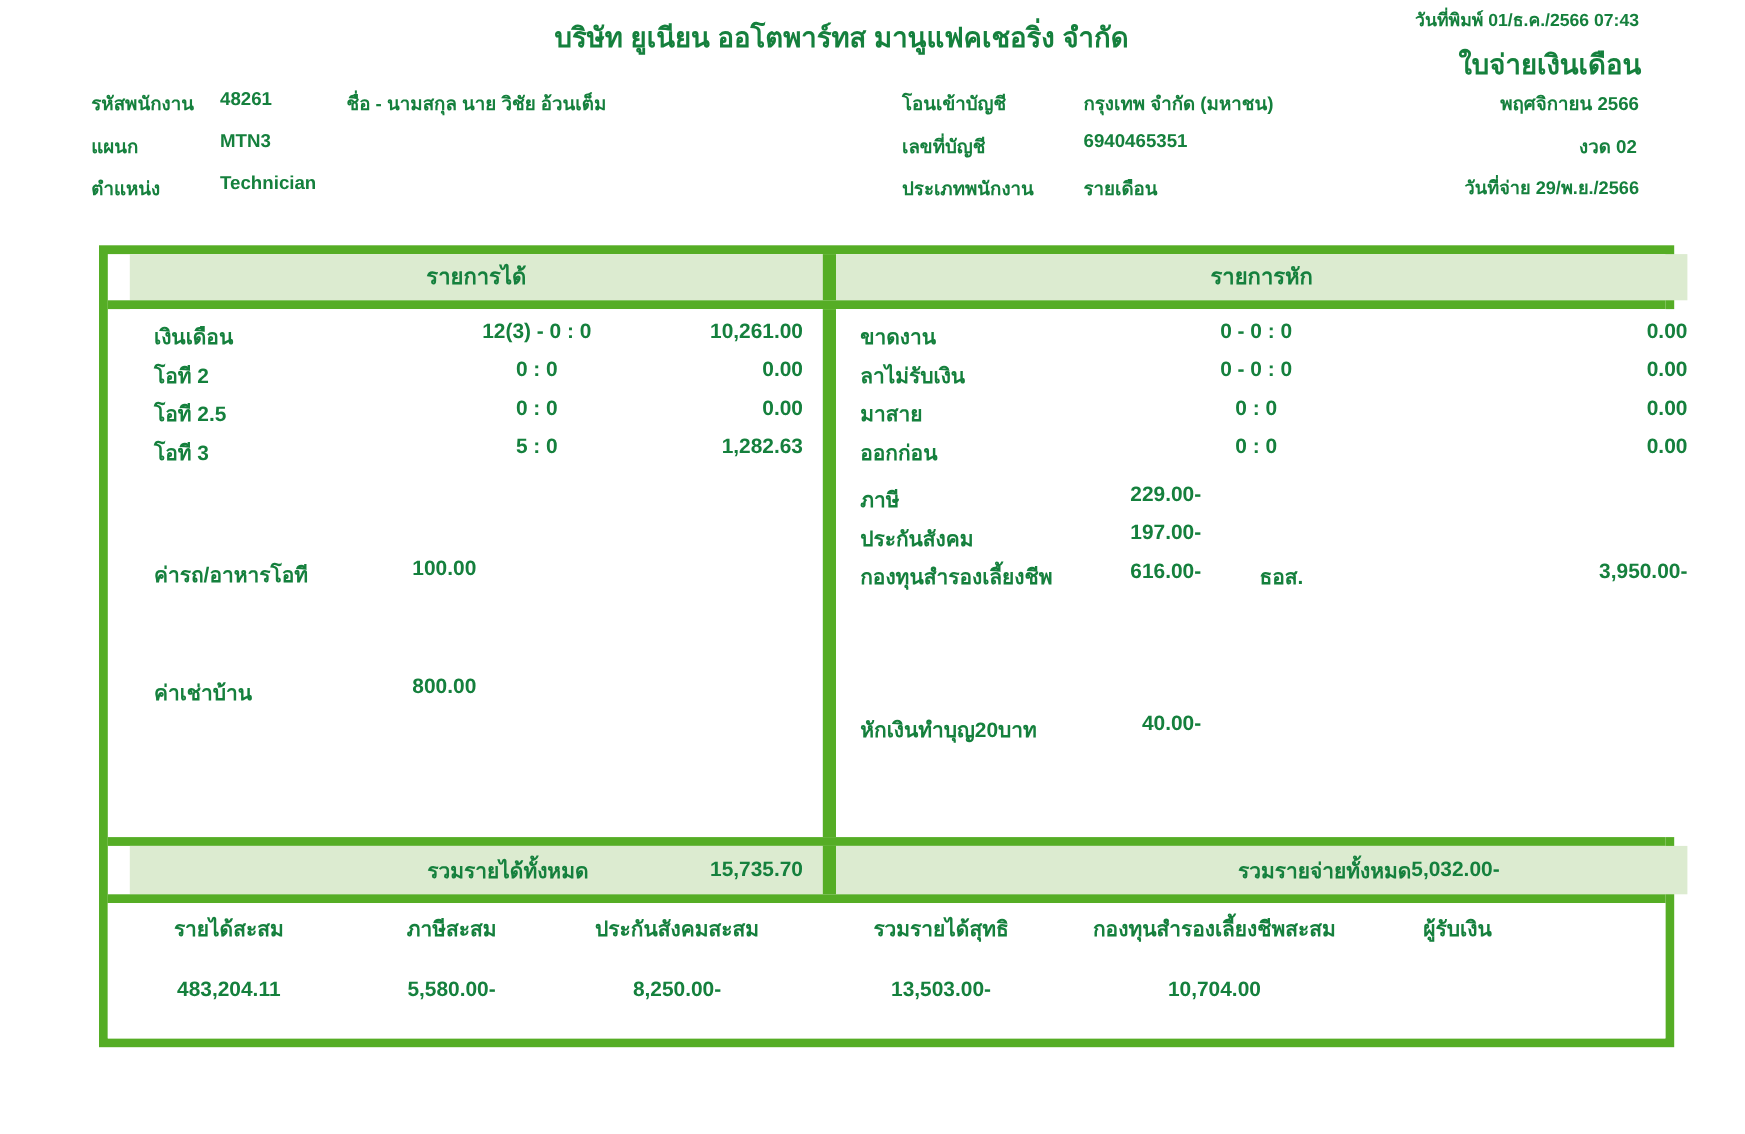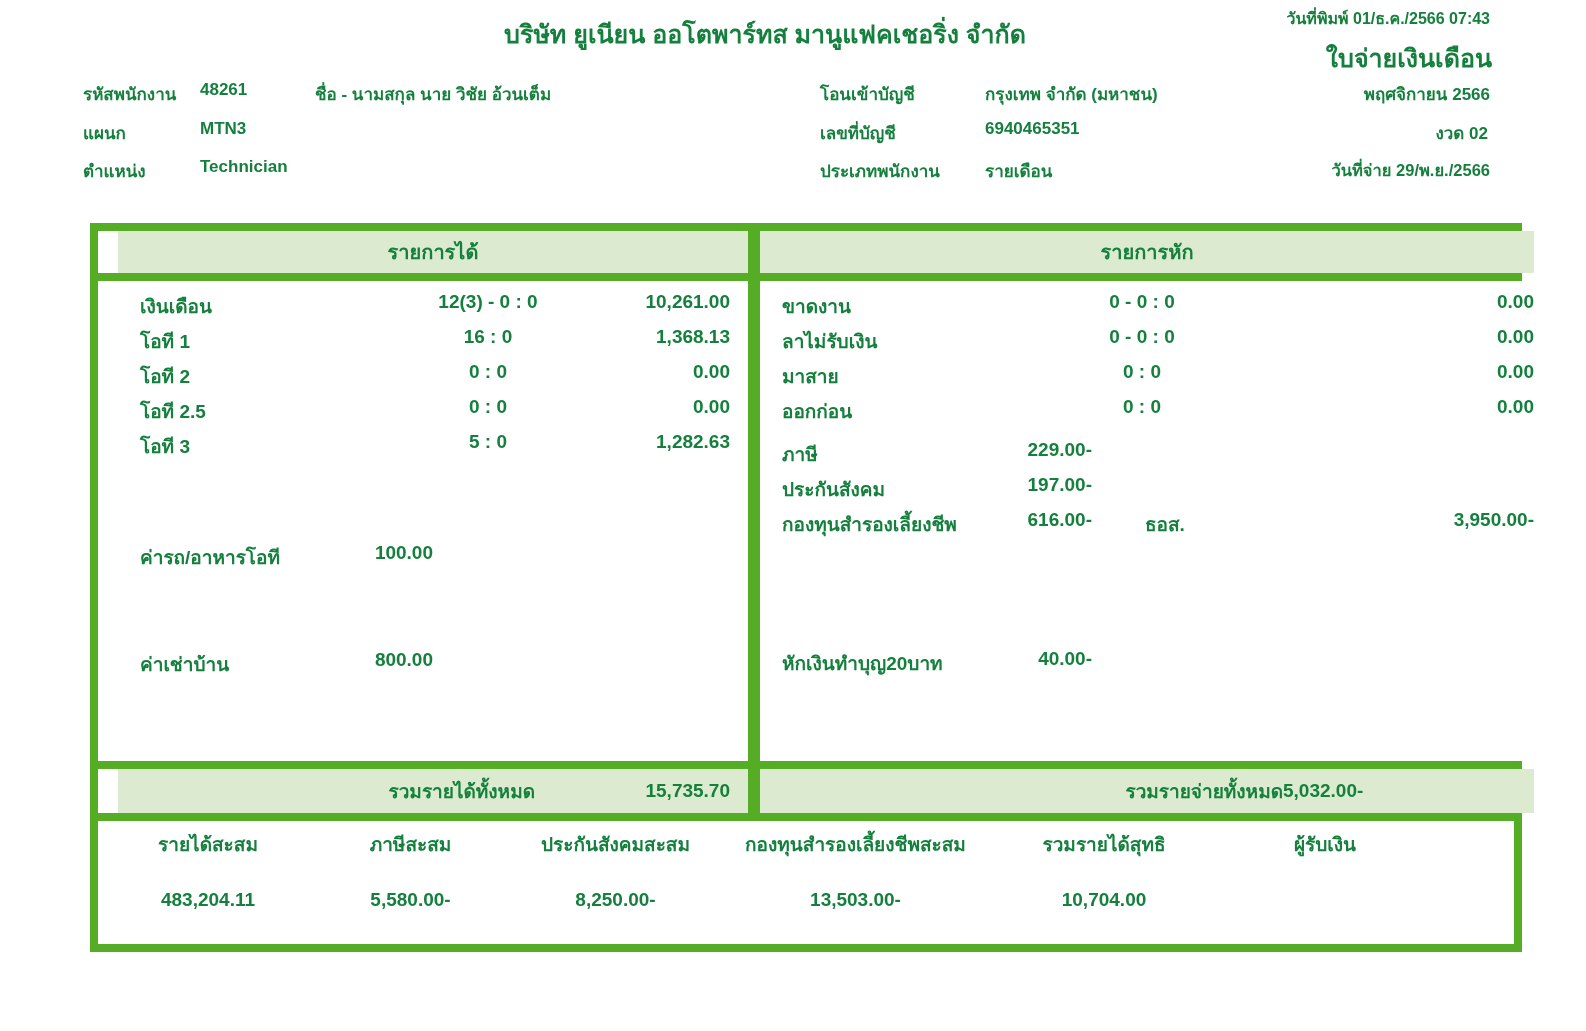--- a/index.html
+++ b/index.html
@@ -110,26 +110,20 @@
 
     <div class="hsep"></div>
 
     <div class="strip body-strip">
       <div class="cell-left" id="income-body">
           <div class="irow">
             <span class="ilabel">เงินเดือน</span>
             <span class="imid"></span>
             <span class="ihours">12(3) - 0 : 0</span>
             <span class="iamt">10,261.00</span>
-          </div>
-          <div class="irow">
-            <span class="ilabel">โอที 1</span>
-            <span class="imid"></span>
-            <span class="ihours">16 : 0</span>
-            <span class="iamt">1,368.13</span>
           </div>
           <div class="irow">
             <span class="ilabel">โอที 2</span>
             <span class="imid"></span>
             <span class="ihours">0 : 0</span>
             <span class="iamt">0.00</span>
           </div>
           <div class="irow">
             <span class="ilabel">โอที 2.5</span>
             <span class="imid"></span>
@@ -229,22 +223,22 @@
         <span class="tval-r">5,032.00-</span>
       </div>
     </div>
 
     <div class="hsep"></div>
 
     <div class="summary" id="summary-row">
         <div class="scell">รายได้สะสม</div>
         <div class="scell">ภาษีสะสม</div>
         <div class="scell">ประกันสังคมสะสม</div>
+        <div class="scell">รวมรายได้สุทธิ</div>
         <div class="scell">กองทุนสำรองเลี้ยงชีพสะสม</div>
-        <div class="scell">รวมรายได้สุทธิ</div>
         <div class="scell">ผู้รับเงิน</div>
         <div></div>
         <div class="scell">483,204.11</div>
         <div class="scell">5,580.00-</div>
         <div class="scell">8,250.00-</div>
         <div class="scell">13,503.00-</div>
         <div class="scell">10,704.00</div>
         <div class="scell"></div>
         <div></div>
       </div>

